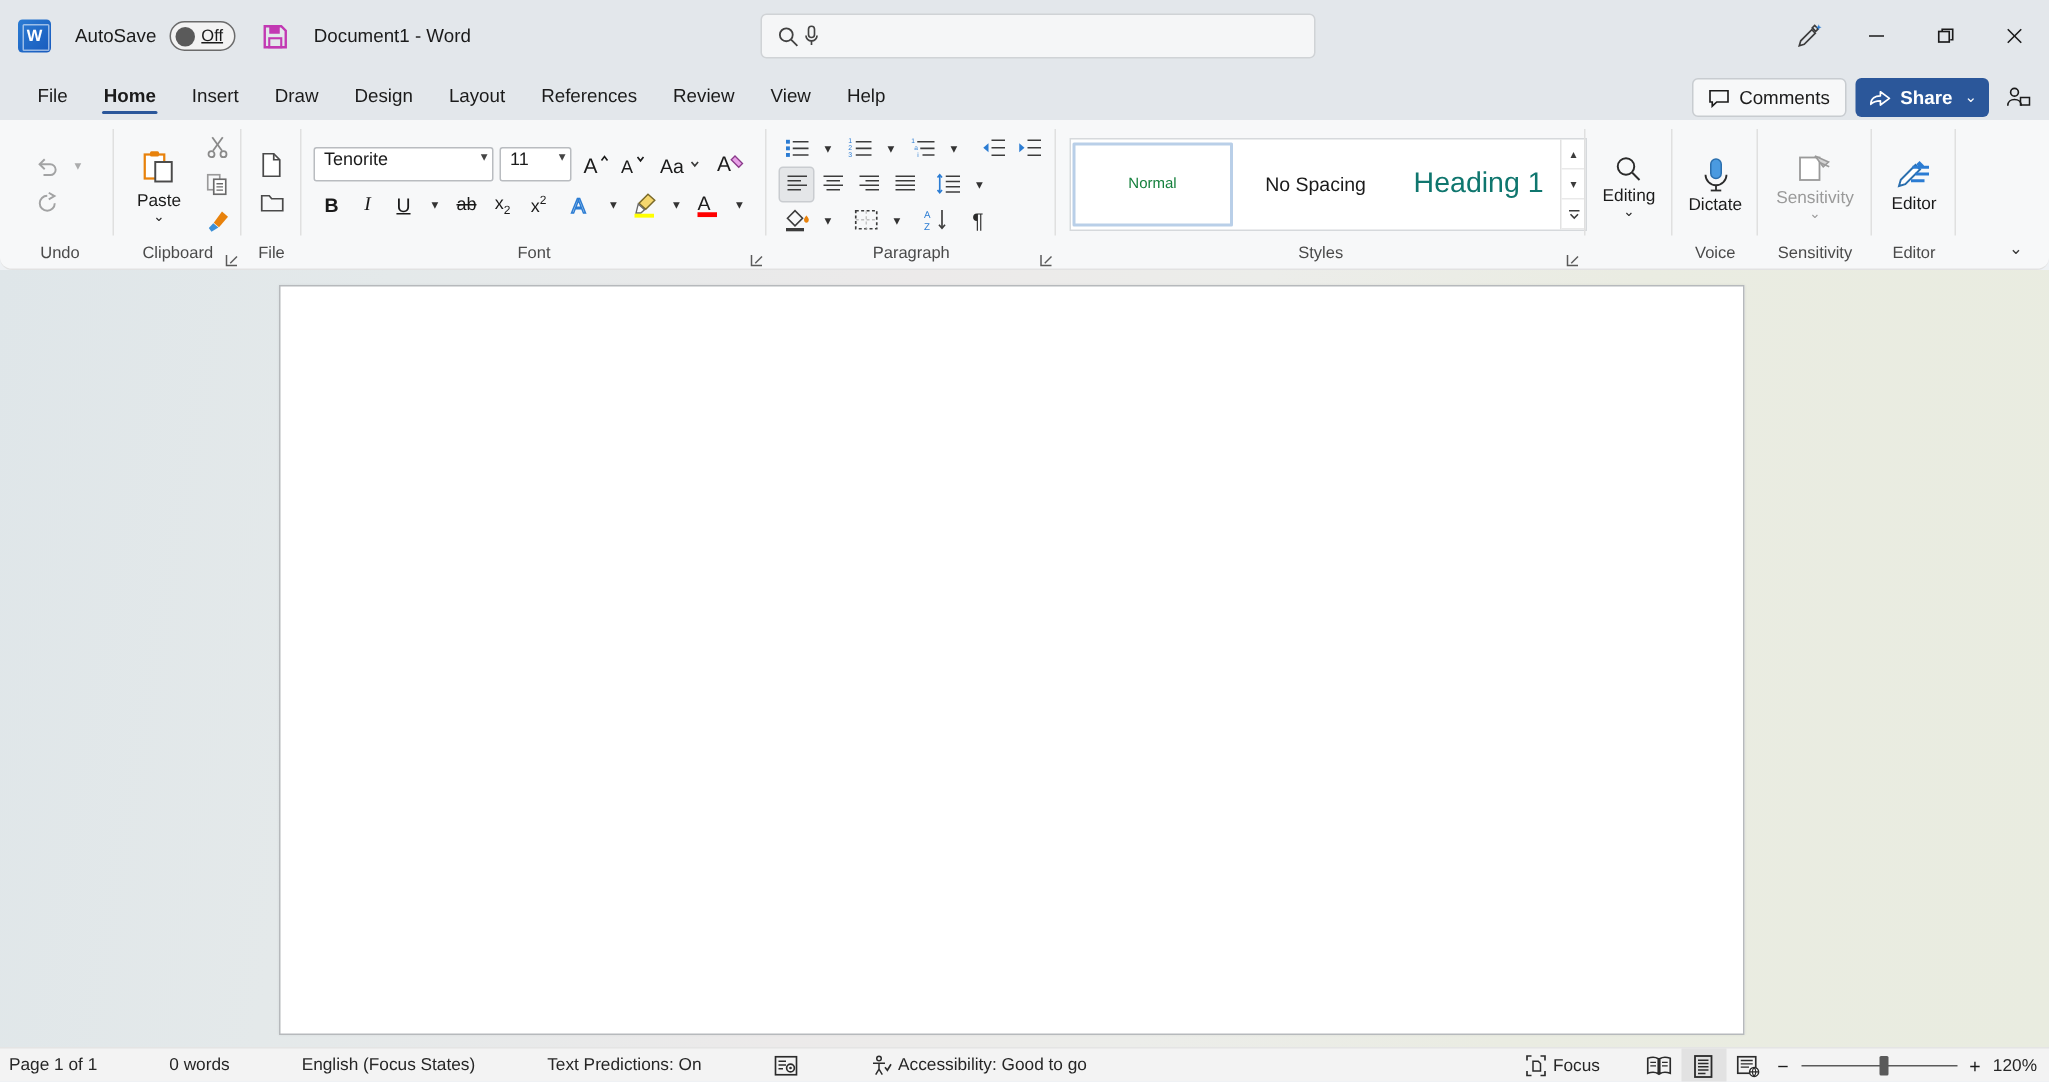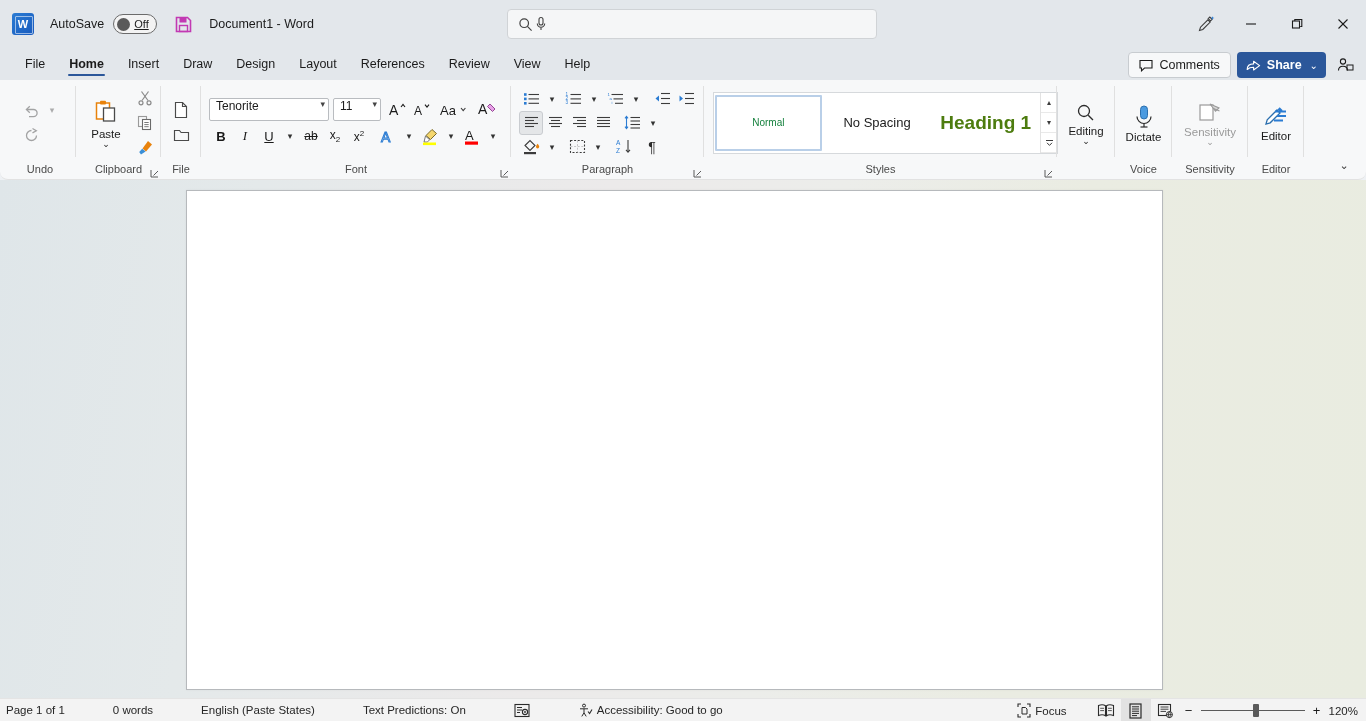--- a/index.html
+++ b/index.html
@@ -127,21 +127,21 @@
   .stylesgal {
     border: 1px solid #d6d9dc; background: #fff; height: 62px; display: flex; align-items: stretch;
   }
   .stylecell {
     width: 107px; display: flex; align-items: center; justify-content: center;
     border: 1px solid transparent; margin: 2px 1px; border-radius: 1px;
   }
   .stylecell.sel { border: 2px solid #b9cfe8; }
   .s-normal { font-size: 10px; color: #15803d; }
   .s-nospacing { font-size: 13px; color: #1b1b1b; }
-  .s-h1 { font-size: 19px; color: #4d7c0f; font-weight: bold; }
+  .s-h1 { font-size: 19px; color: #0f766e; font-weight: normal; }
   .galscroll { width: 17px; display: flex; flex-direction: column; border-left: 1px solid #e2e2e2; }
   .galscroll div {
     flex: 1; display: flex; align-items: center; justify-content: center;
     font-size: 8px; color: #3c3c3c; border-bottom: 1px solid #e9e9e9;
   }
 
   .ribbon-collapse { position: absolute; right: 10px; bottom: 4px; font-size: 11px; color: #3c3c3c; }
 
   
   .canvas {
@@ -711,21 +711,21 @@
 
   <div class="canvas">
     <div class="page">
       <div></div>
     </div>
   </div>
 
   <div class="statusbar">
     <div class="sb-item" style="padding-left:6px">Page 1 of 1</div>
     <div class="sb-item">0 words</div>
-    <div class="sb-item">English (Paste States)</div>
+    <div class="sb-item">English (Focus States)</div>
     <div class="sb-item">Text Predictions: On</div>
     <div class="sb-item">
       <svg width="16" height="15" viewBox="0 0 16 15">
         <rect x="1" y="1.5" width="14" height="12" fill="none" stroke="#2b2b2b" stroke-width="1.1"></rect>
         <line x1="3" y1="4.5" x2="8" y2="4.5" stroke="#2b2b2b" stroke-width="1"></line>
         <line x1="3" y1="7" x2="8" y2="7" stroke="#2b2b2b" stroke-width="1"></line>
         <line x1="3" y1="9.5" x2="6" y2="9.5" stroke="#2b2b2b" stroke-width="1"></line>
         <circle cx="11" cy="9" r="2.6" fill="none" stroke="#2b2b2b" stroke-width="1.1"></circle>
         <circle cx="11" cy="9" r=".9" fill="#2b2b2b"></circle>
       </svg>

